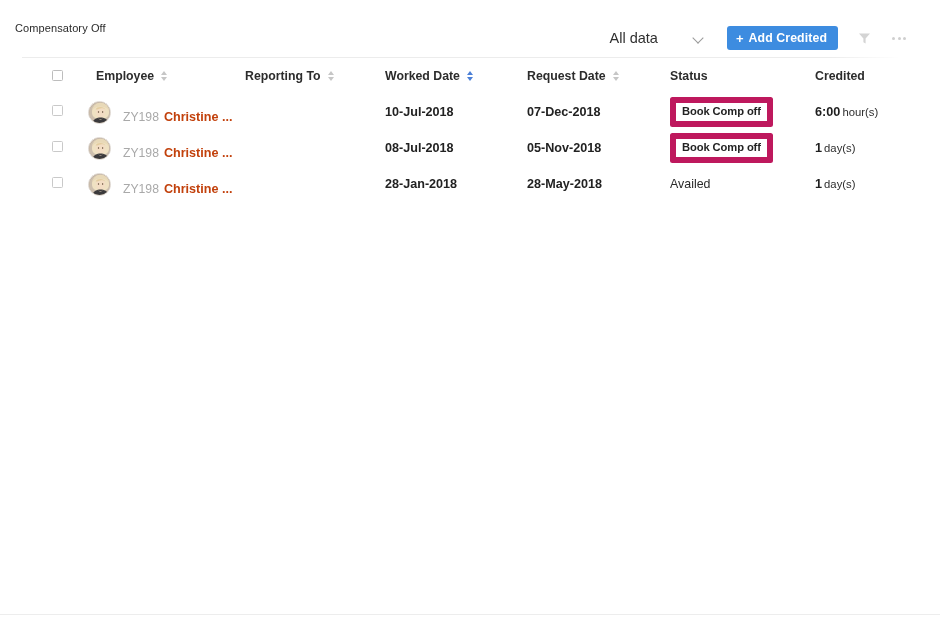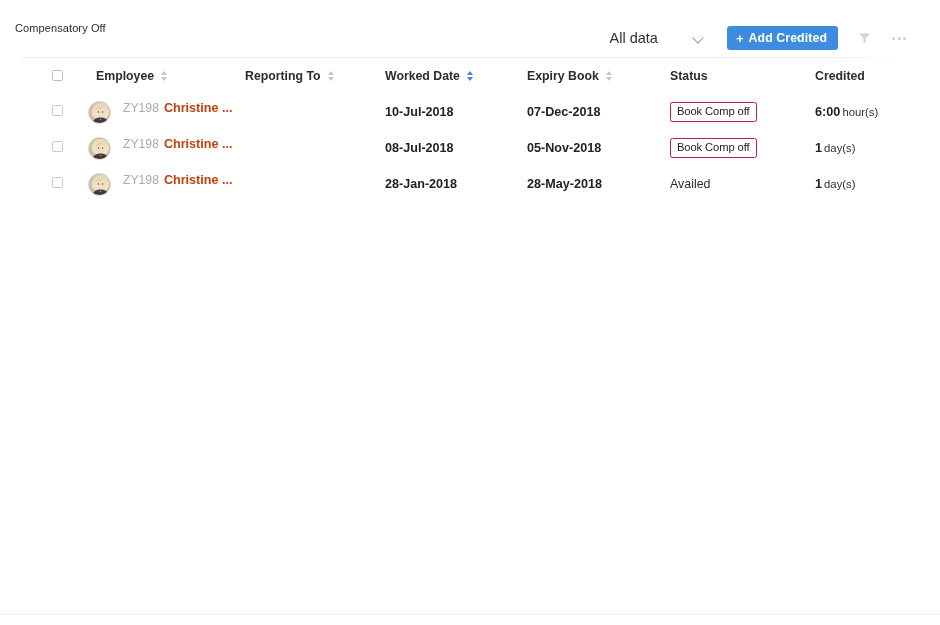--- a/index.html
+++ b/index.html
@@ -186,21 +186,21 @@
     border: 1px solid #c9c9c9;
     border-radius: 1.5px;
     background: #fff;
     display: inline-block;
     cursor: pointer;
   }
   thead .checkbox { border-color: #bdbdbd; }
 
   .emp-cell {
     display: flex;
-    align-items: flex-start;
+    align-items: flex-end;
   }
   .avatar {
     width: 23px; height: 23px;
     border-radius: 50%;
     overflow: hidden;
     flex: 0 0 auto;
     background: #b9a896;
     position: relative;
     border: 1px solid #e6e1dc;
   }
@@ -213,25 +213,25 @@
   }
   .emp-name {
     margin-left: 5px;
     font-size: 12.6px;
     color: #c2410c;
     font-weight: bold;
   }
 
   .status-badge {
     display: inline-block;
-    border: 1px solid #be185d;
+    border: 6px solid #be185d;
     border-radius: 2.5px;
     padding: 2px 6px 3px 6px;
     font-size: 11.2px;
-    font-weight: normal;
+    font-weight: bold;
     color: #232323;
     background: #ffffff;
     cursor: pointer;
     line-height: 1.1;
     letter-spacing: -0.1px;
   }
   .status-text {
     font-size: 12.4px;
     font-weight: normal;
     color: #2a2a2a;
@@ -326,21 +326,21 @@
             <div class="th-inner">
               <span>Worked Date</span>
               <span class="sort-icon active">
                   <span class="up"></span>
                   <span class="dn"></span>
                 </span>
             </div>
           </th>
           <th>
             <div class="th-inner">
-              <span>Expiry Book</span>
+              <span>Request Date</span>
               <span class="sort-icon">
                   <span class="up"></span>
                   <span class="dn"></span>
                 </span>
             </div>
           </th>
           <th>
             <div class="th-inner">
               <span>Status</span>
             </div>

